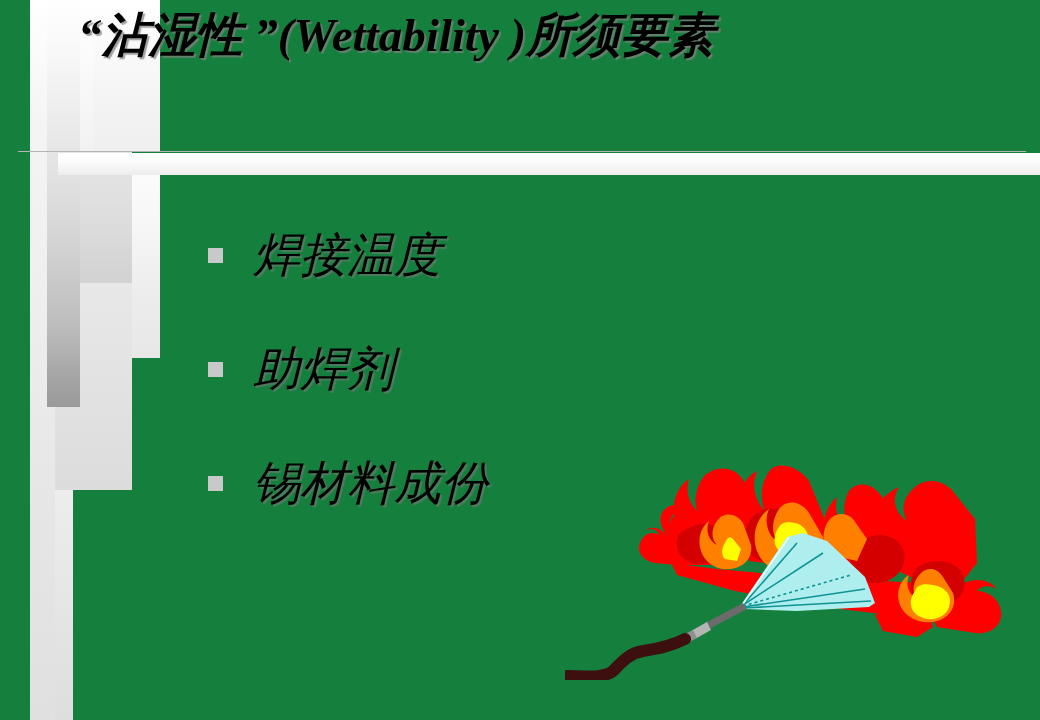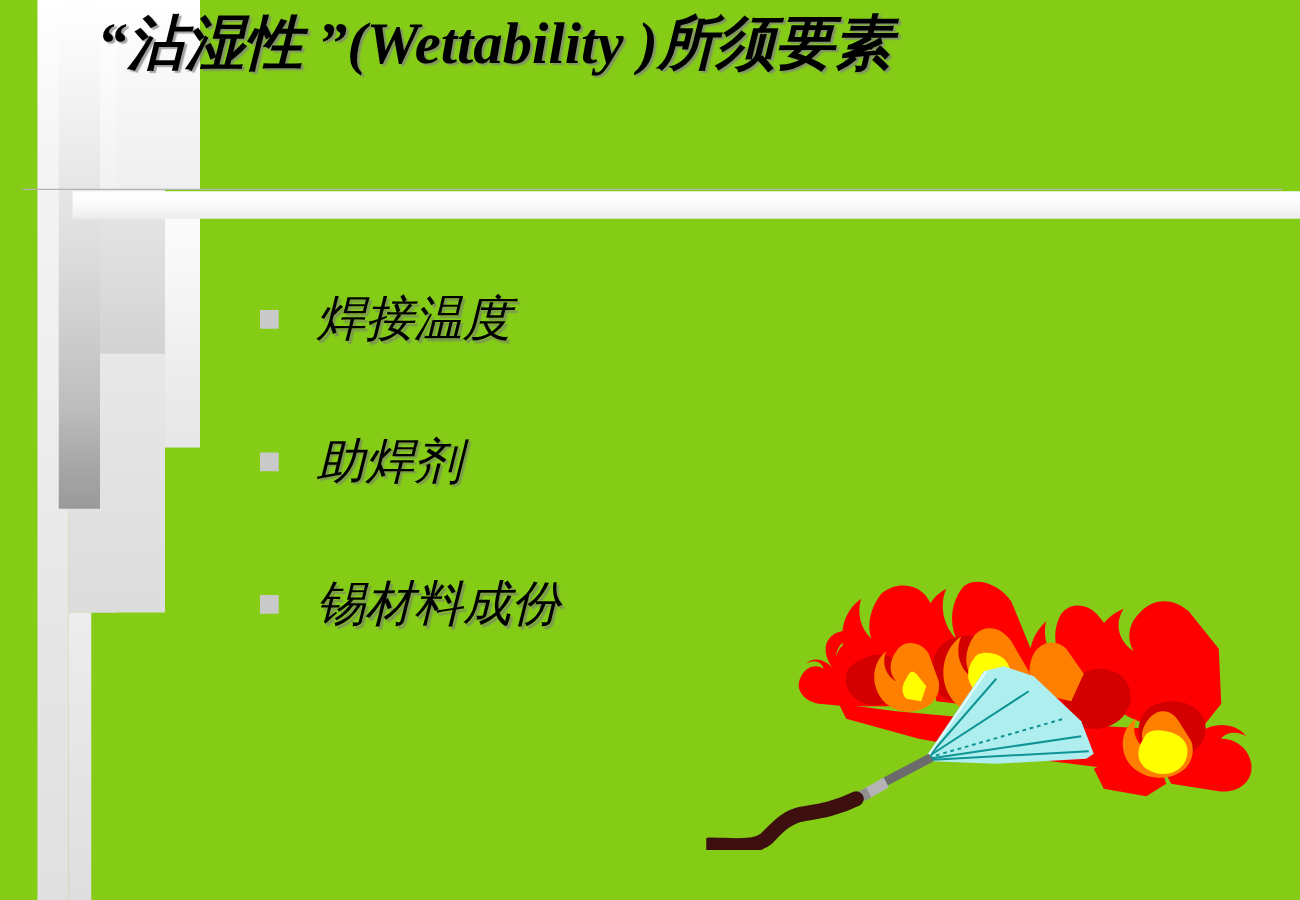--- a/index.html
+++ b/index.html
@@ -10,21 +10,21 @@
   body {
     width: 1040px;
     height: 720px;
     overflow: hidden;
     font-family: "Liberation Serif", "DejaVu Serif", serif;
   }
   #slide {
     position: relative;
     width: 1040px;
     height: 720px;
-    background: #84cc16;
+    background: #15803d;
     overflow: hidden;
   }
 
   
   .deco-bar {
     position: absolute;
     pointer-events: none;
   }
   
   #deco-col-outer {
@@ -114,21 +114,21 @@
     width: 15px;
     height: 15px;
     background: #c9c9c9;
     flex: 0 0 auto;
     margin-right: 30px;
   }
   .bullet-text {
     font-family: "Liberation Serif", "DejaVu Serif", serif;
     font-weight: normal;
     font-style: italic;
-    font-size: 39px;
+    font-size: 47px;
     color: #000000;
     text-shadow: 2px 2px 1px rgba(120,120,120,0.6);
     white-space: nowrap;
   }
 
   
   #torch-clipart {
     position: absolute;
     left: 565px;
     top: 465px;

